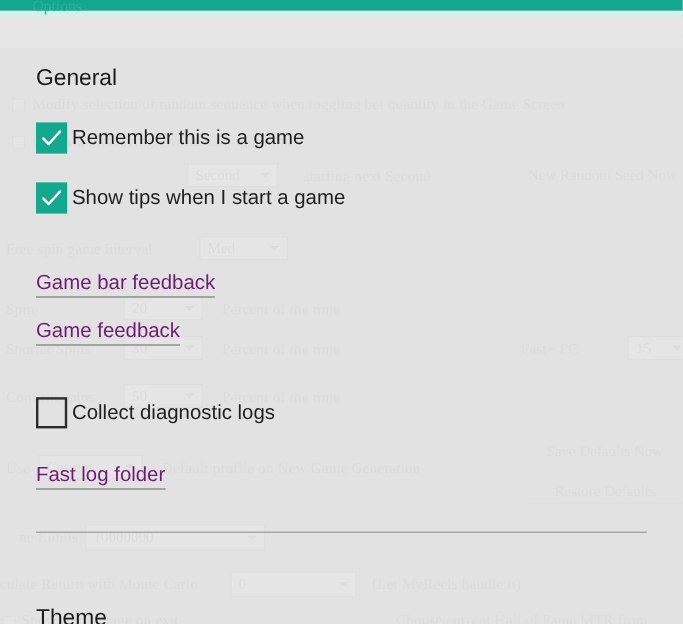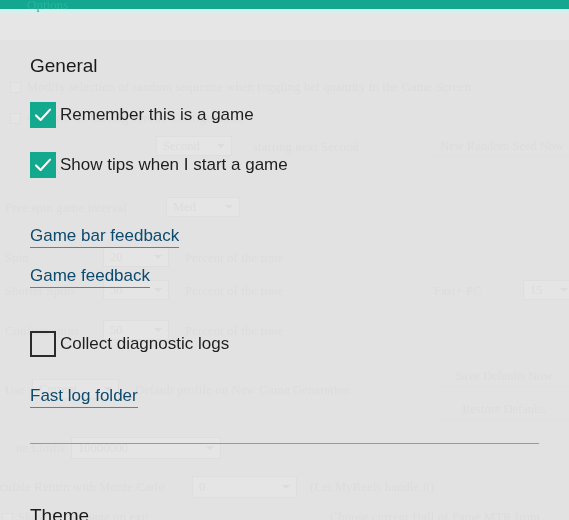--- a/index.html
+++ b/index.html
@@ -178,21 +178,21 @@
     font-size: 17px;
     color: #1e1e1e;
     margin-left: 4px;
     white-space: nowrap;
   }
 
   .link {
     position: absolute;
     left: 30px;
     font-size: 17px;
-    color: #0c4a6e;
+    color: #701a75;
     text-decoration: none;
     border-bottom: 1px solid #7a7a7a;
     padding-bottom: 1px;
     white-space: nowrap;
     cursor: pointer;
   }
 
   #divider {
     position: absolute;
     left: 30px;

